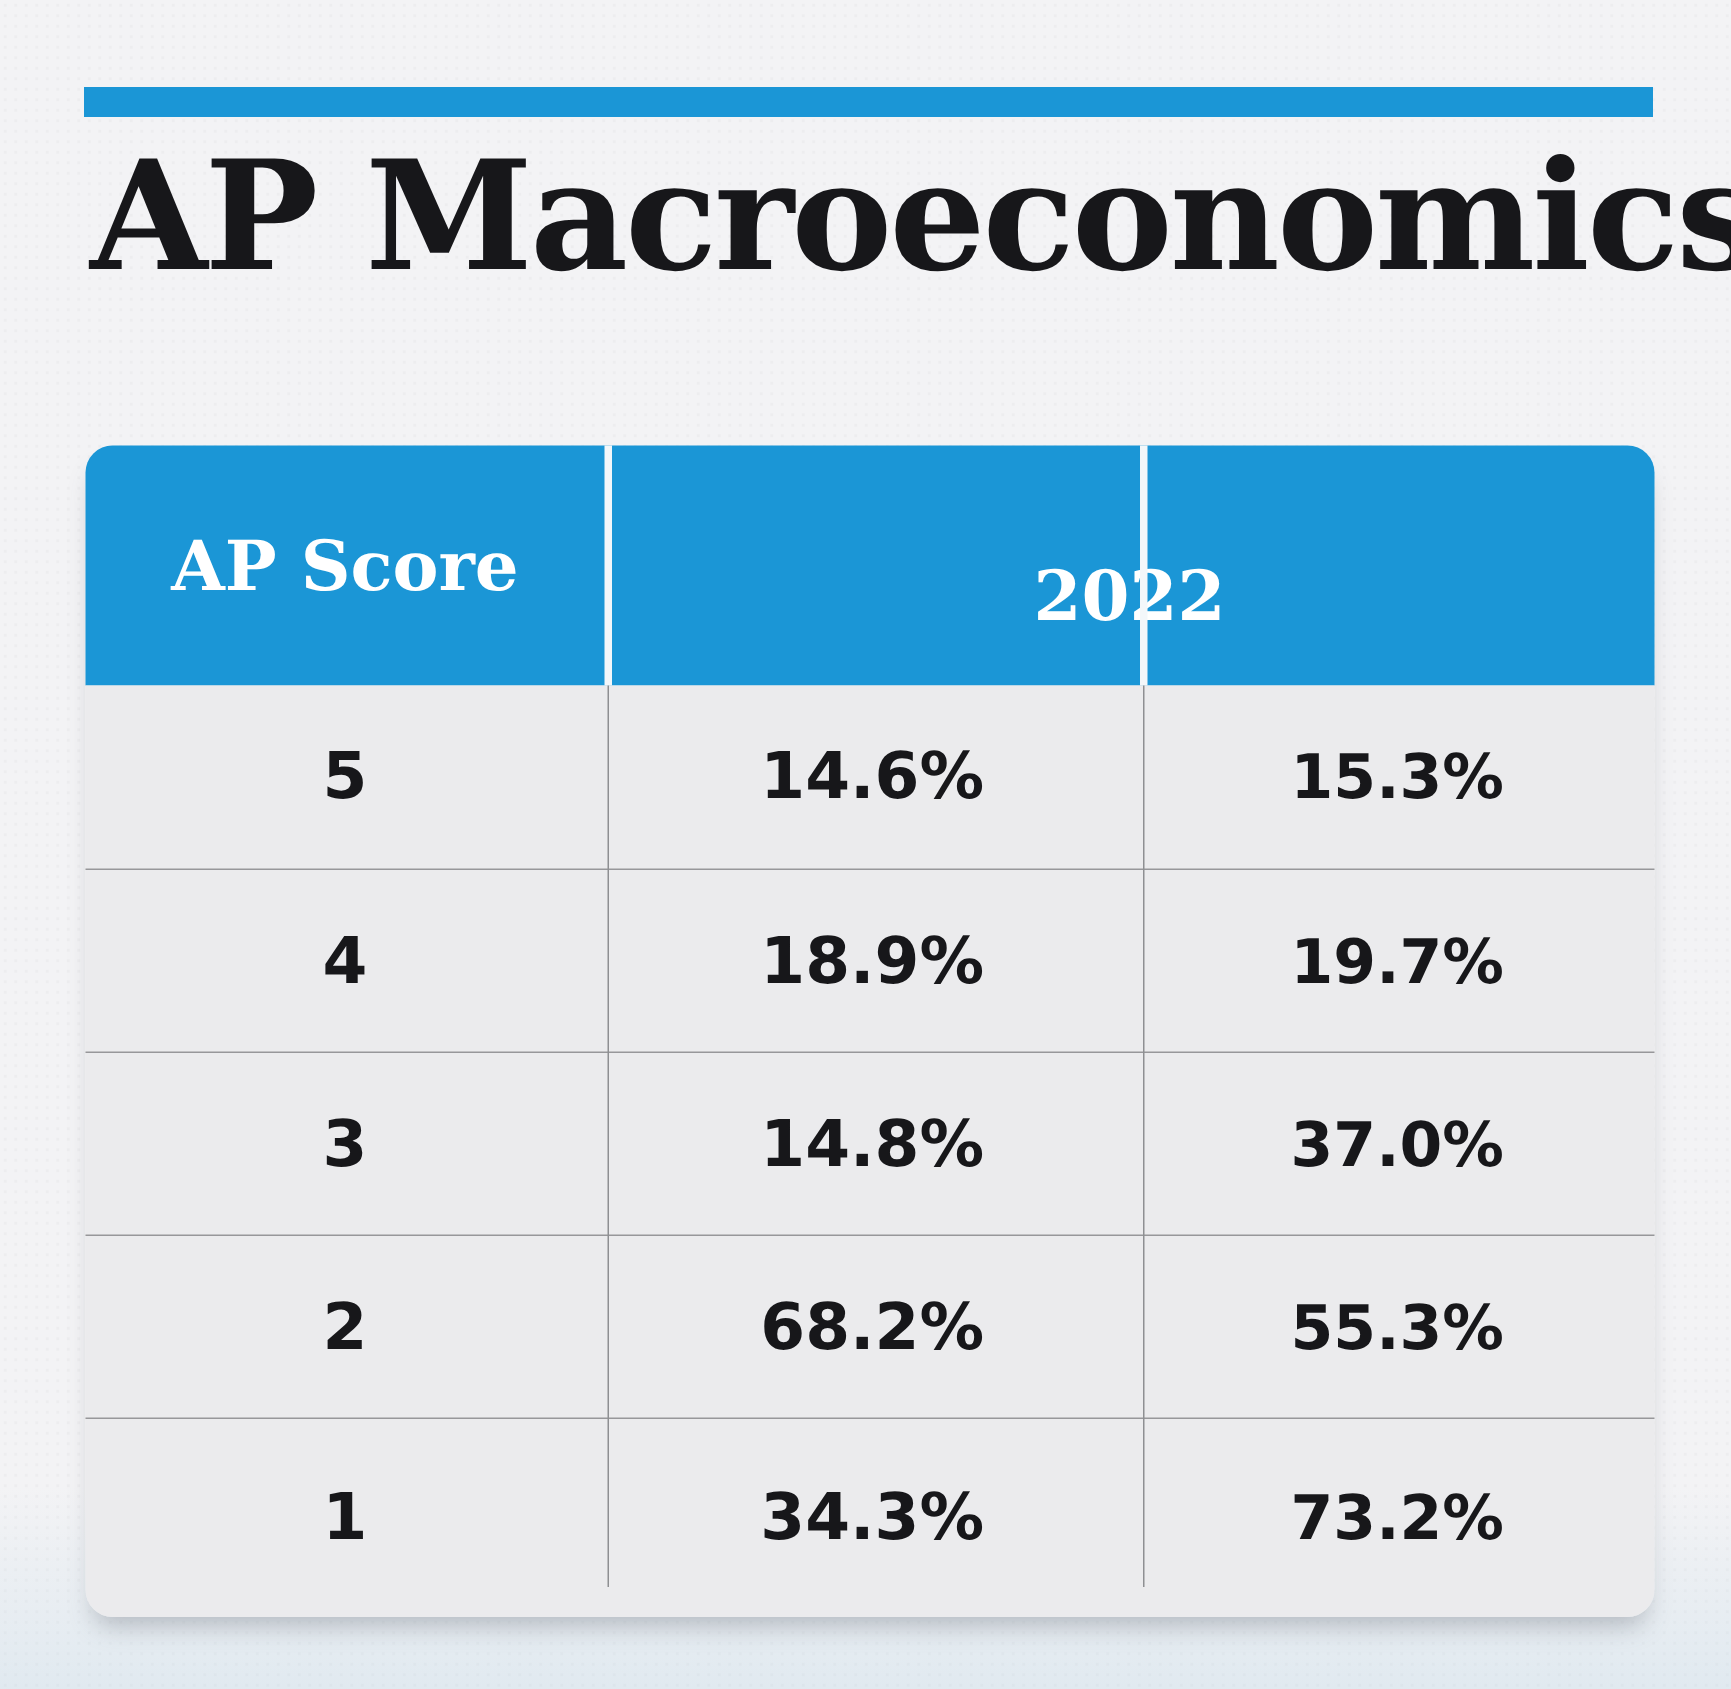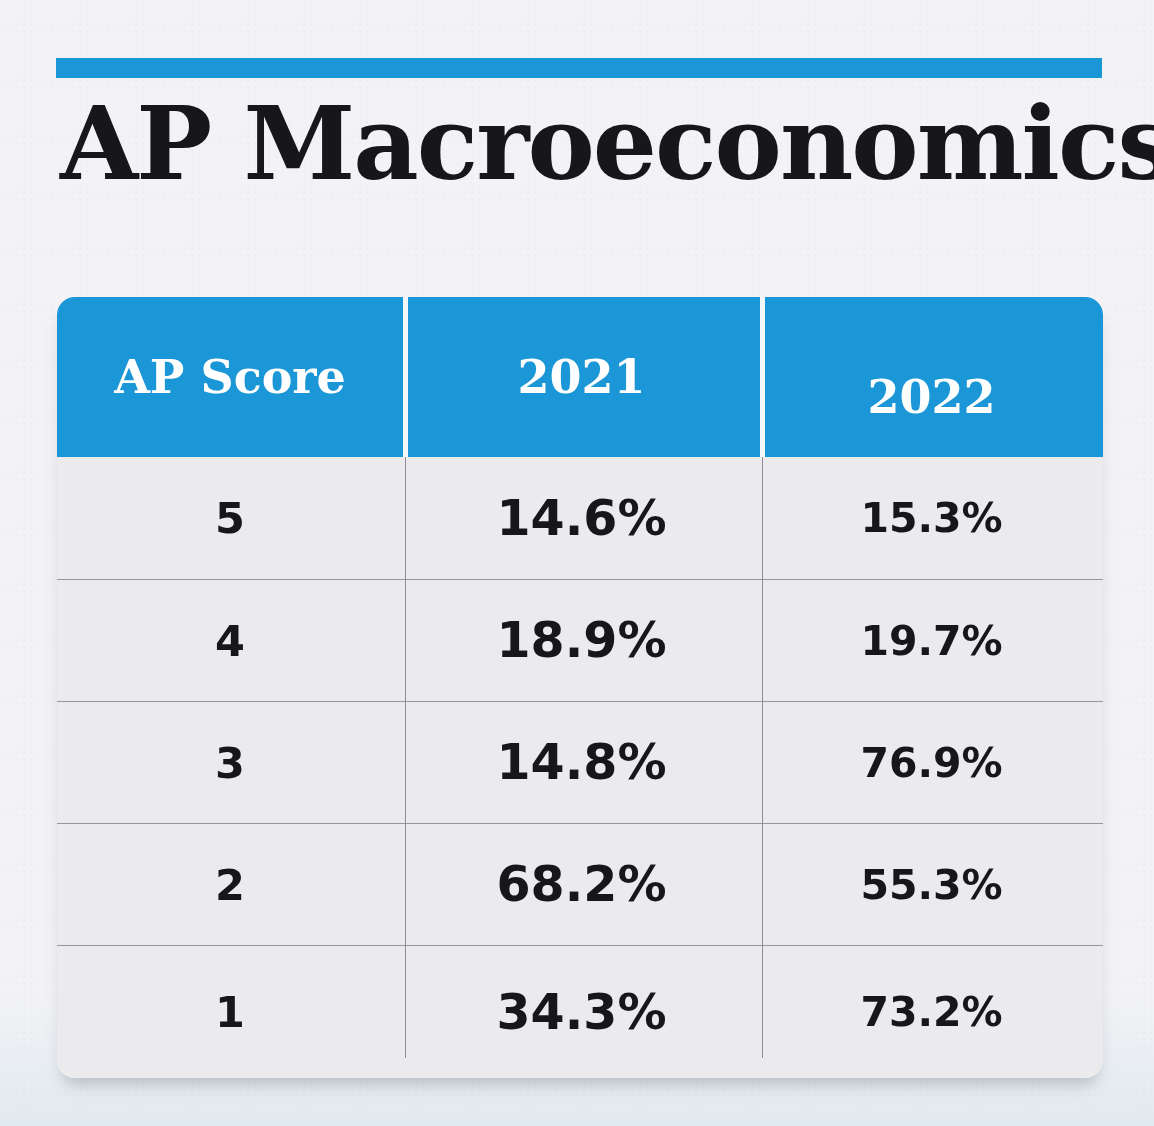--- a/index.html
+++ b/index.html
@@ -92,37 +92,36 @@
     display:flex;
   }
   .row:last-child{flex:1;}
   .row + .row{border-top:1px solid var(--line-h);}
   .cell{
     display:flex;align-items:center;justify-content:center;
     font-weight:bold;
     color:var(--ink);
   }
   .cell.score{width:346px;font-size:43px;}
-  .cell.pct1{width:357px;font-size:49px;}
+  .cell.pct1{width:357px;font-size:43px;}
   .cell.pct2{flex:1;font-size:41px;}
 </style>
 </head>
 <body>
 
 <div class="canvas">
 
   <div class="topbar"></div>
 
   <h1 class="title">AP Macroeconomics</h1>
 
   <div class="card">
 
     <div class="card-header">
       <div class="hcell c1">AP Score</div>
-      <div class="hcell c2">2021</div>
       <div class="hcell c3">2022</div>
       <div class="hsep s1"></div>
       <div class="hsep s2"></div>
     </div>
 
     <div class="card-body">
       <div class="vline v1"></div>
       <div class="vline v2"></div>
 
       <div class="row">
@@ -133,21 +132,21 @@
 
       <div class="row">
         <div class="cell score">4</div>
         <div class="cell pct1">18.9%</div>
         <div class="cell pct2">19.7%</div>
       </div>
 
       <div class="row">
         <div class="cell score">3</div>
         <div class="cell pct1">14.8%</div>
-        <div class="cell pct2">76.9%</div>
+        <div class="cell pct2">37.0%</div>
       </div>
 
       <div class="row">
         <div class="cell score">2</div>
         <div class="cell pct1">68.2%</div>
         <div class="cell pct2">55.3%</div>
       </div>
 
       <div class="row">
         <div class="cell score">1</div>

